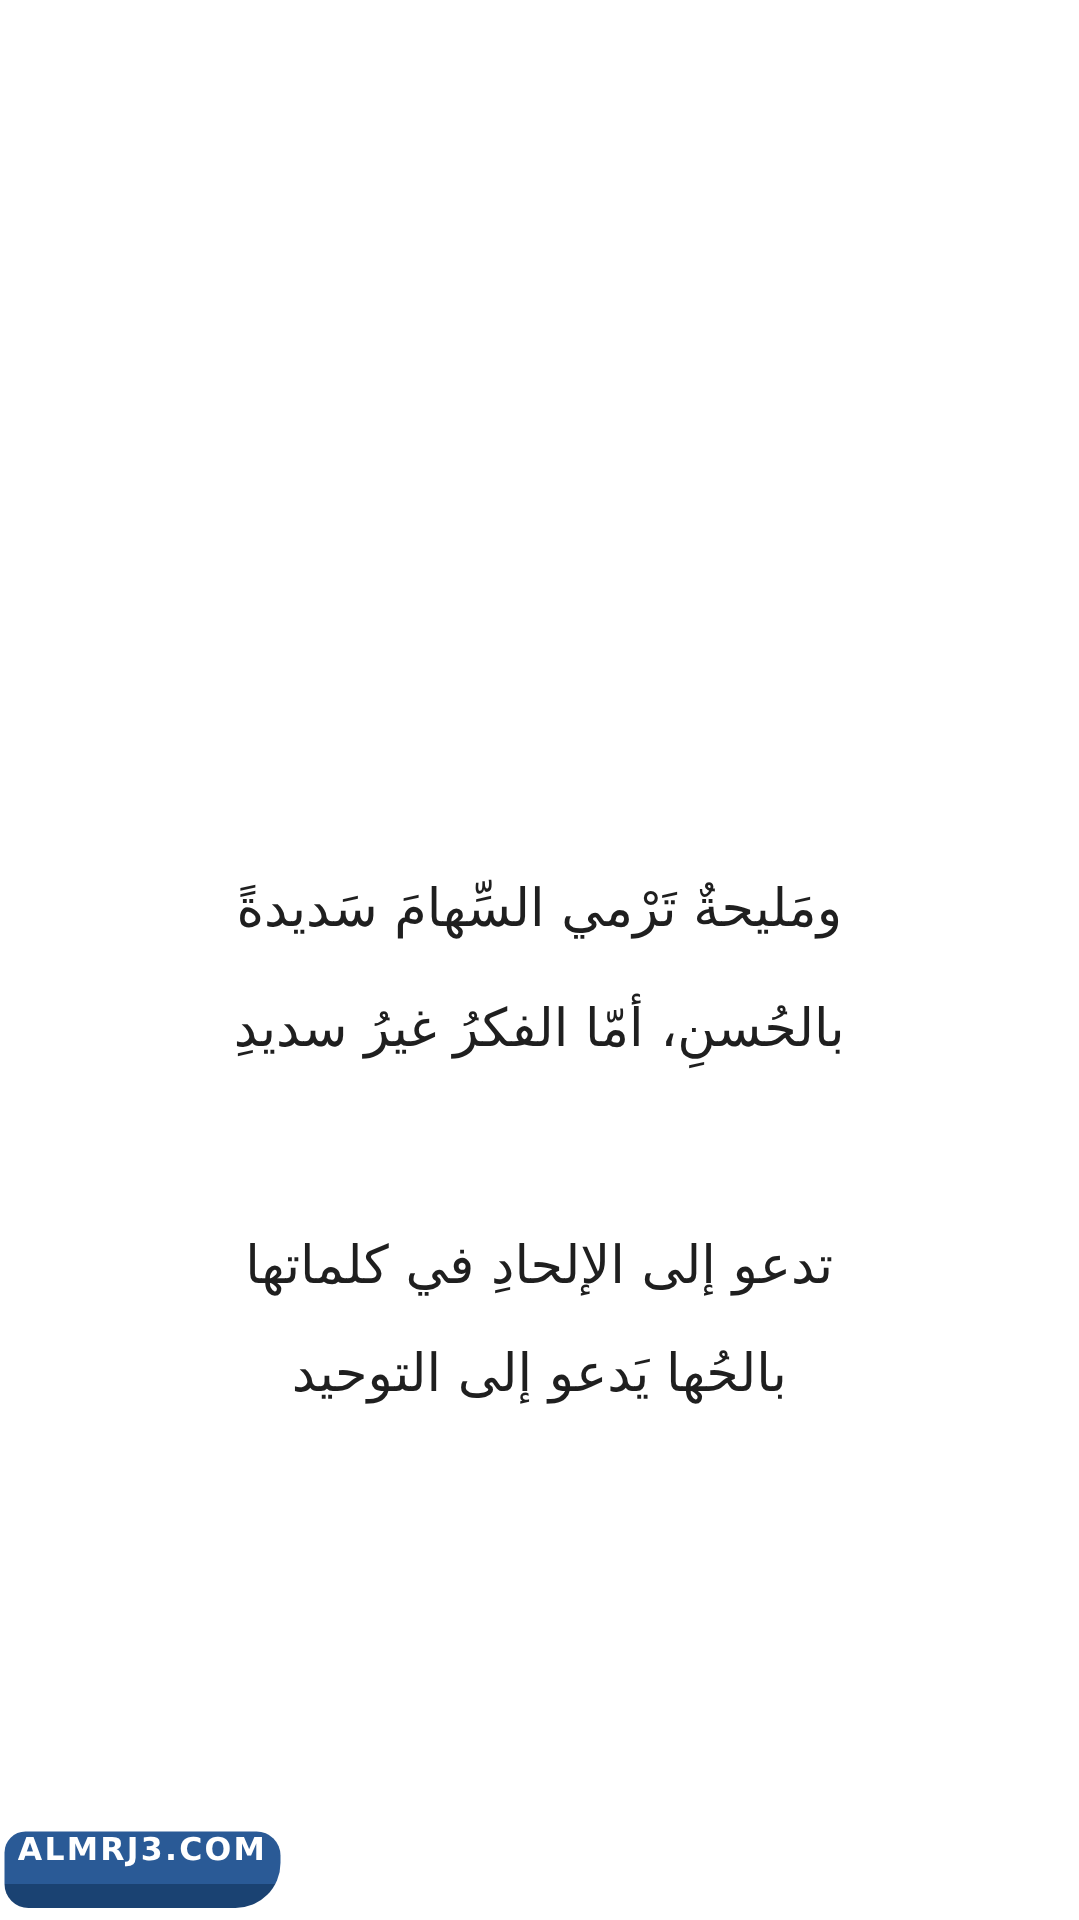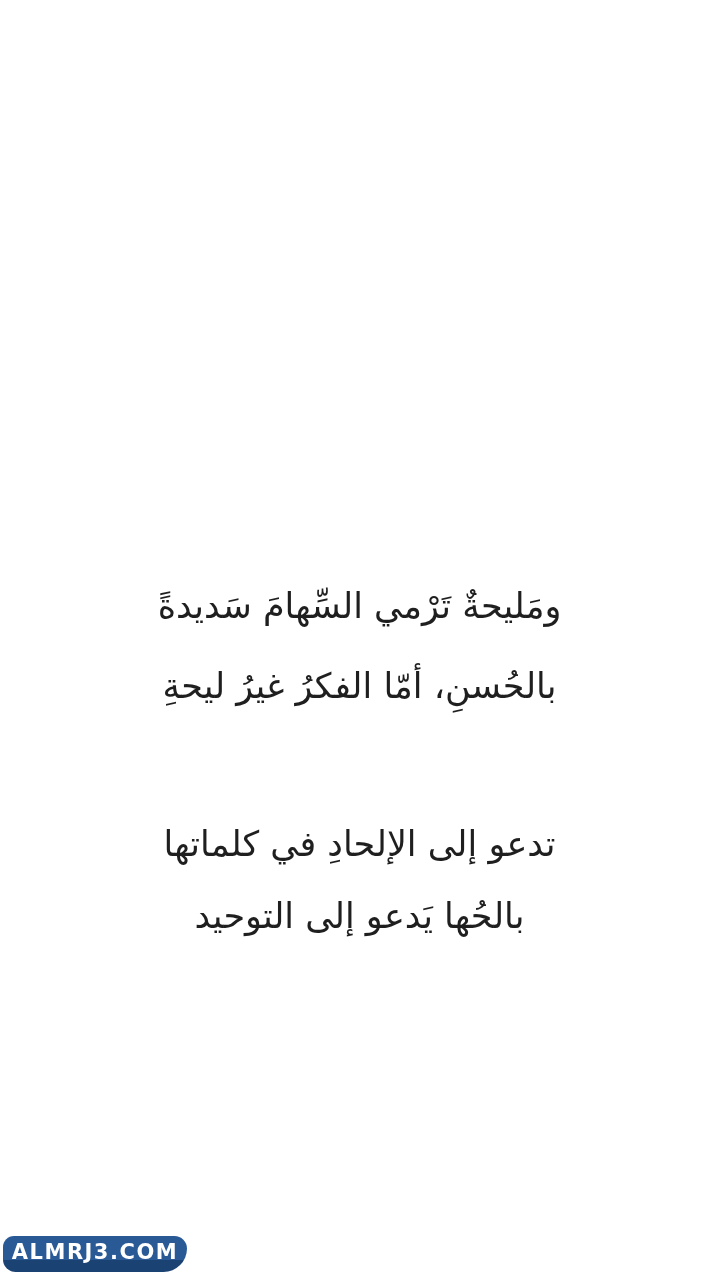--- a/index.html
+++ b/index.html
@@ -35,45 +35,45 @@
     line-height: 72px;
   }
   .stanza-2 {
     margin-top: 82px;
   }
   .watermark {
     position: absolute;
     left: 3px;
     bottom: 8px;
     width: 184px;
-    height: 36px;
+    height: 51px;
     background: linear-gradient(to bottom, #2a5a96 0%, #2a5a96 68%, #1a4272 68%, #1a4272 100%);
     border-radius: 14px 16px 30px 16px;
     display: flex;
-    align-items: center;
+    align-items: flex-start;
     justify-content: center;
   }
   .watermark-text {
     color: #ffffff;
     font-weight: bold;
     font-size: 21px;
     letter-spacing: 1.5px;
     padding-bottom: 5px;
     font-family: "DejaVu Sans", sans-serif;
   }
 </style>
 </head>
 <body>
 
 <div class="page">
 
   <div class="poem" dir="rtl">
     <div class="stanza stanza-1">
       <div class="poem-line">ومَليحةٌ تَرْمي السِّهامَ سَديدةً</div>
-      <div class="poem-line">بالحُسنِ، أمّا الفكرُ غيرُ ليحةِ</div>
+      <div class="poem-line">بالحُسنِ، أمّا الفكرُ غيرُ سديدِ</div>
     </div>
     <div class="stanza stanza-2">
       <div class="poem-line">تدعو إلى الإلحادِ في كلماتها</div>
       <div class="poem-line">بالحُها يَدعو إلى التوحيد</div>
     </div>
   </div>
 
   <div class="watermark">
     <span class="watermark-text">ALMRJ3.COM</span>
   </div>

